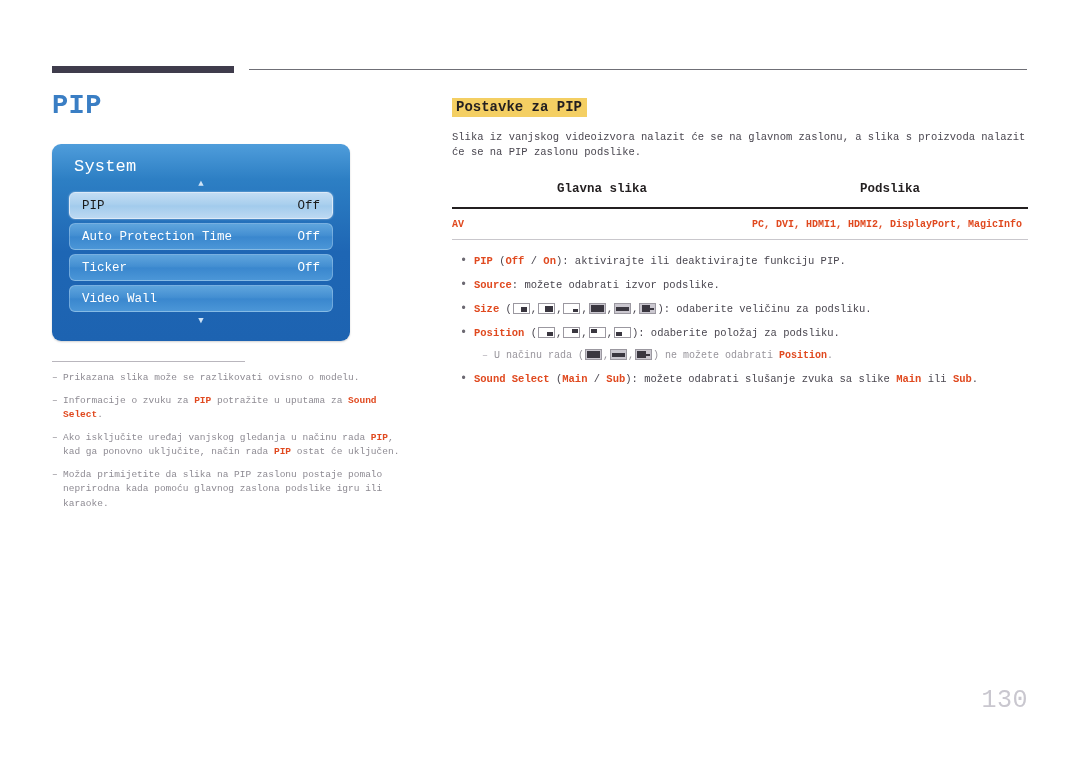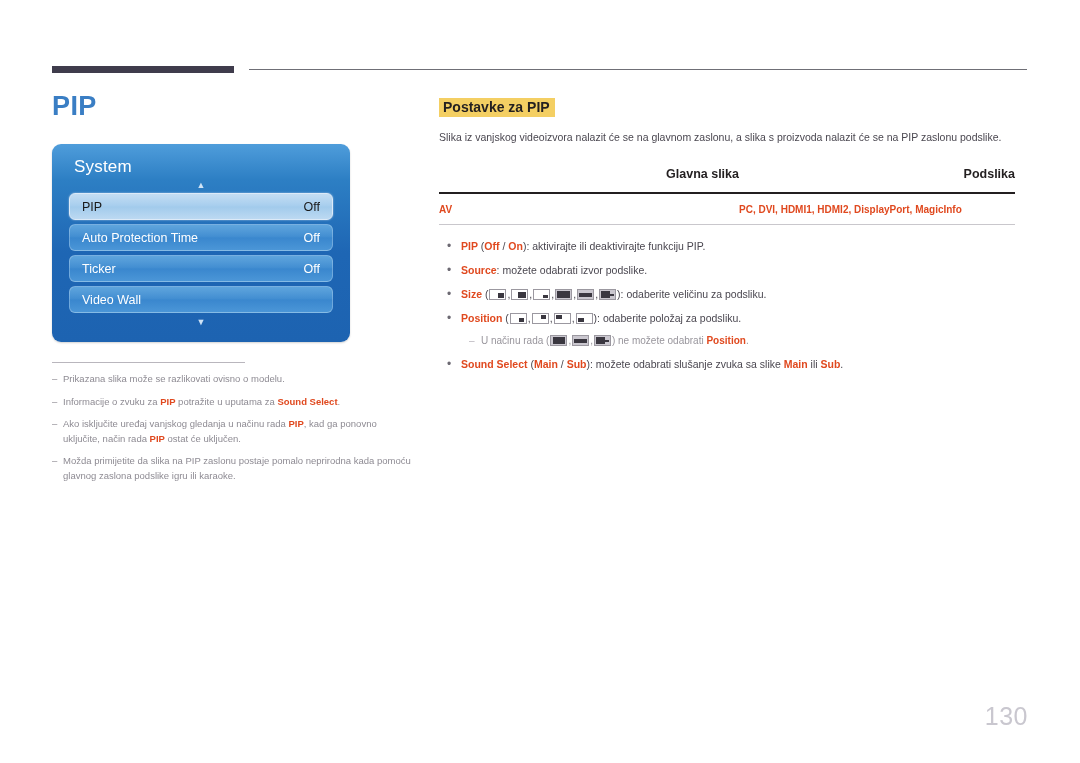--- a/index.html
+++ b/index.html
@@ -8,20 +8,21 @@
     width: 1080px; height: 763px;
     background: #ffffff;
     font-family: "Liberation Sans", sans-serif;
     -webkit-font-smoothing: antialiased;
   }
   #page {
     position: relative;
     width: 1080px; height: 763px;
     overflow: hidden;
     background: #ffffff;
+    font-family: Liberation Mono, monospace;
   }
 
   
   .rule-dark {
     position: absolute;
     left: 52px; top: 66px;
     width: 182px; height: 7px;
     background: #3f3c4c;
   }
   .rule-thin {
@@ -140,21 +141,21 @@
     display: flex;
     margin-bottom: 8px;
   }
   .foot .dash { width: 11px; flex: none; }
   .foot b { color: #e0491f; }
   .foot .txt { width: 352px; }
 
   
   .right-col {
     position: absolute;
-    left: 439px; top: 98px;
+    left: 452px; top: 98px;
     width: 576px;
   }
   .hl-title {
     display: inline-block;
     font-size: 14px;
     font-weight: bold;
     color: #231f20;
     background: #f4cf63;
     padding: 1px 5px 2px 4px;
     line-height: 16px;
@@ -166,21 +167,21 @@
     line-height: 15px;
   }
 
   
   table.pip {
     width: 576px;
     border-collapse: collapse;
     margin-top: 22px;
   }
   table.pip th {
-    text-align: right;
+    text-align: center;
     font-size: 12.5px;
     font-weight: bold;
     color: #231f20;
     padding: 0 0 11px 0;
     border-bottom: 2px solid #231f20;
   }
   table.pip td {
     font-size: 10px;
     color: #e0491f;
     padding: 9px 0 8px 0;
@@ -258,21 +259,21 @@
   .ico.split i.b { right: 1.4px; top: 4.4px; width: 4.6px; height: 1.6px; }
   
   .ico.p-br i { right: 1.5px; bottom: 1.2px; width: 5.4px; height: 3.4px; }
   .ico.p-tr i { right: 1.5px; top: 1.2px;    width: 5.4px; height: 3.4px; }
   .ico.p-tl i { left: 1.5px;  top: 1.2px;    width: 5.4px; height: 3.4px; }
   .ico.p-bl i { left: 1.5px;  bottom: 1.2px; width: 5.4px; height: 3.4px; }
 
   
   .pageno {
     position: absolute;
-    right: 52px; bottom: 32px;
+    right: 52px; bottom: 48px;
     font-size: 25px;
     color: #c9c7cf;
     letter-spacing: .5px;
   }
 </style>
 </head>
 <body>
 
 <div id="page">
 

